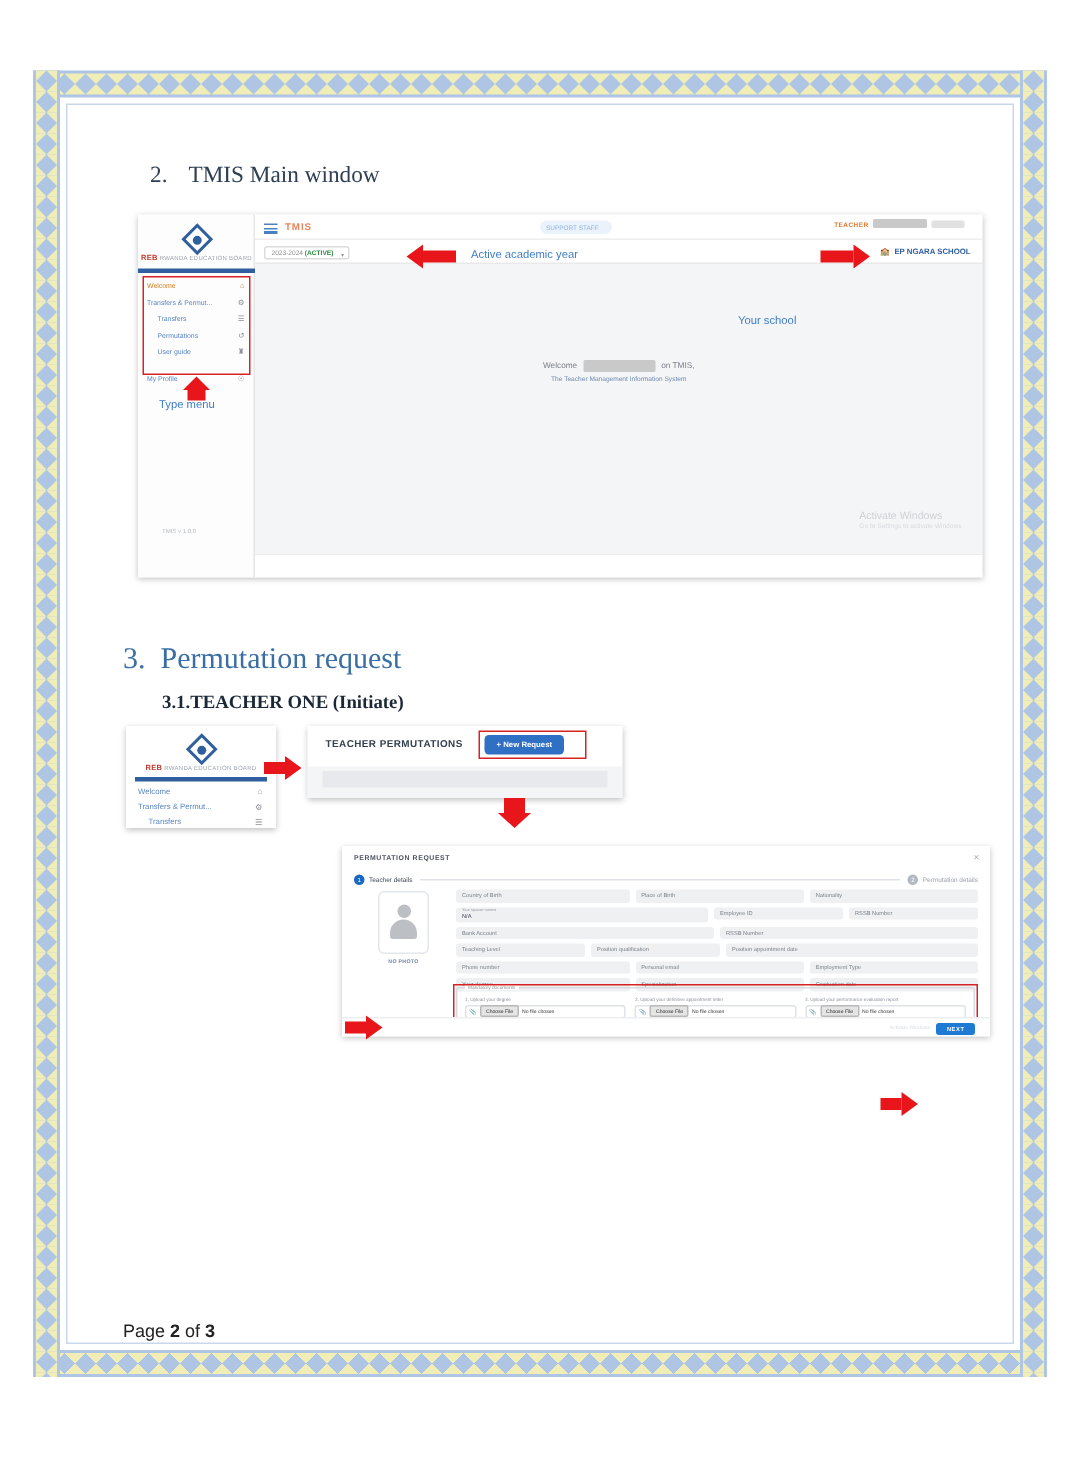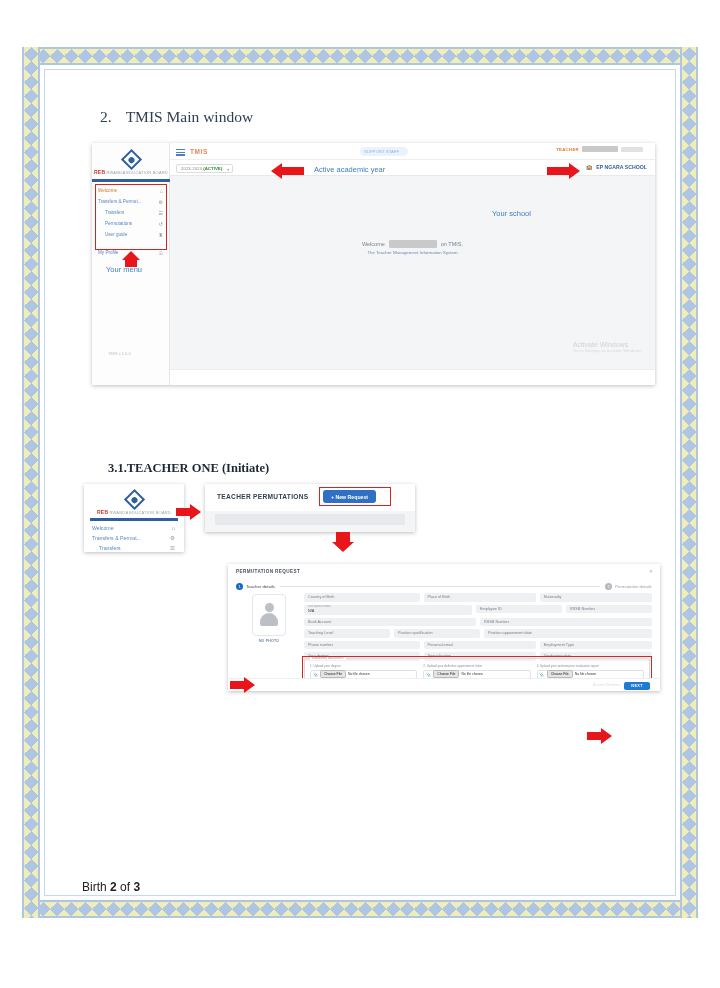--- a/index.html
+++ b/index.html
@@ -453,21 +453,21 @@
           </div>
           <div class="menu-gap"></div>
           <div class="menu-item">
             <span>My Profile</span>
             <span class="mi">☉</span>
           </div>
         </div>
 
         <div class="redbox" style="left:3px; top:41px; width:72px; height:66px;"></div>
 
-        <div class="mainmenu-label">Your menu</div>
+        <div class="mainmenu-label">Type menu</div>
         <div class="ver-label">TMIS v 1.0.0</div>
       </div>
 
       <div class="s1-top">
         <div class="burger">
             <span></span>
             <span></span>
             <span></span>
           </div>
         <div class="tmis-word">TMIS</div>
@@ -519,20 +519,23 @@
         <div class="arrow-shaft" style="width:22px; height:8px;"></div>
         <div class="arrow-head" style="border-width:8px 0 8px 11px; border-left-color:#e8161b;"></div>
       </div>
 
       <div class="arrow" style="left:30px; top:108px;">
         <div style="width:0;height:0;border-style:solid;border-width:0 9px 9px 9px;border-color:transparent transparent #e8161b transparent;margin:0 auto;"></div>
         <div style="width:12px;height:7px;background:#e8161b;margin:0 auto;"></div>
       </div>
     </div>
 
+    <div class="sec3-head">
+      <span class="n">3.</span><span>Permutation request</span>
+    </div>
     <div class="sec31-head">3.1.TEACHER ONE (Initiate)</div>
 
     <div class="shot" id="shot2">
       <div class="s2-logo">
         <div class="diamond"></div>
         <div class="logo-txt"><b>REB</b> <span>RWANDA EDUCATION BOARD</span></div>
       </div>
       <div class="s2-bluebar"></div>
       <div class="s2-menu">
         <div class="menu-item">
@@ -678,17 +681,17 @@
       <div class="arrow-shaft" style="width:14px; height:8px;"></div>
       <div class="arrow-head" style="border-width:8px 0 8px 11px; border-left-color:#e8161b;"></div>
     </div>
 
     <div class="arrow arrow-right" style="left:527px; top:648px;">
       <div class="arrow-shaft" style="width:14px; height:8px;"></div>
       <div class="arrow-head" style="border-width:8px 0 8px 11px; border-left-color:#e8161b;"></div>
     </div>
 
     <div class="pagefoot">
-      <span>Birth </span><b>2</b><span> of </span><b>3</b>
+      <span>Page </span><b>2</b><span> of </span><b>3</b>
     </div>
 
   </div>
 </div>
 
 </body></html>

